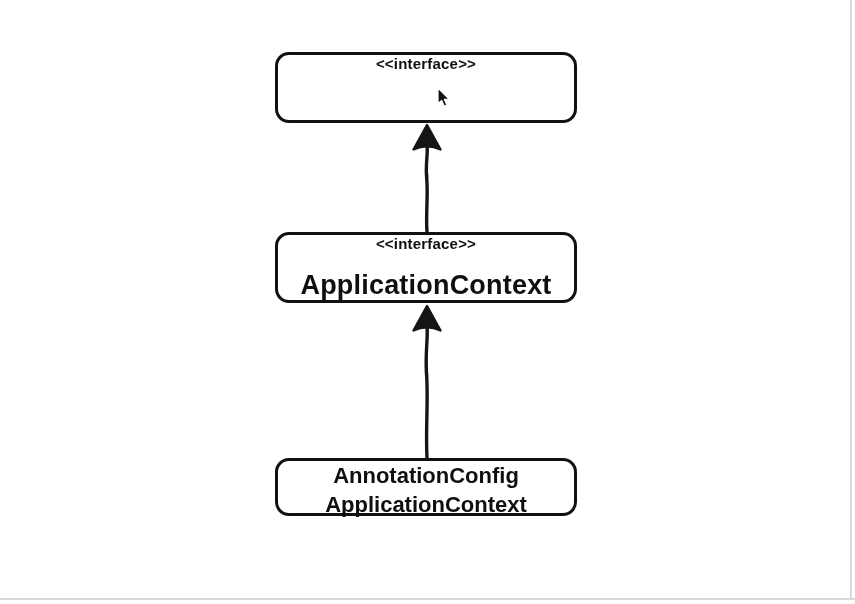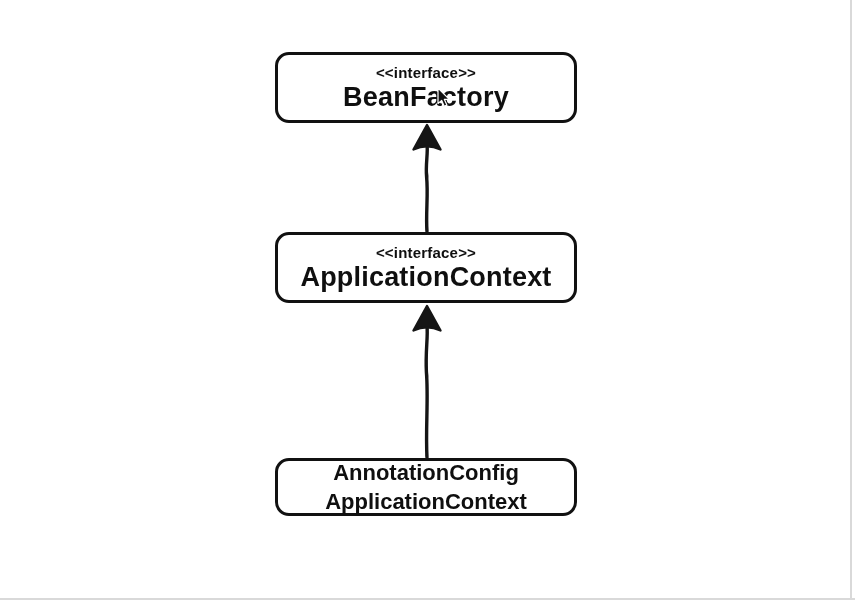--- a/index.html
+++ b/index.html
@@ -28,21 +28,21 @@
     position: absolute;
     left: 275px;
     width: 302px;
     box-sizing: border-box;
     background: var(--node-fill, #ffffff);
     border: 3px solid var(--node-border, #111111);
     border-radius: 14px;
     display: flex;
     flex-direction: column;
     align-items: center;
-    justify-content: center;
+    justify-content: space-between;
     color: var(--text, #0f0f0f);
   }
   .node-beanfactory { top: 52px; height: 71px; }
   .node-applicationcontext { top: 232px; height: 71px; }
   .node-annotationconfig { top: 458px; height: 58px; }
   .stereotype {
     font-size: 15px;
     font-weight: 700;
     line-height: 18px;
     letter-spacing: 0.2px;
@@ -116,21 +116,20 @@
     </g>
     <g>
       <path class="arrow-stem" d="M427,457.5 C425.4,428 428.6,400 426.4,372 C425.2,352 428.2,337 427,325"></path>
       <path class="arrow-stem-rough" d="M426.2,456 C427.8,430 425.2,402 427.6,376 C426,355 427.4,339 426.2,326"></path>
       <path class="arrow-head" d="M427,306 L440.5,330.5 C431.5,326.3 422.5,326.3 413.5,330.5 Z"></path>
     </g>
   </svg>
 
   <div class="node node-beanfactory">
     <div class="stereotype">&lt;&lt;interface&gt;&gt;</div>
-    <div class="node-name">BeanFactory</div>
   </div>
 
   <div class="node node-applicationcontext">
     <div class="stereotype">&lt;&lt;interface&gt;&gt;</div>
     <div class="node-name">ApplicationContext</div>
   </div>
 
   <div class="node node-annotationconfig">
     <div class="node-name-small">AnnotationConfig</div>
     <div class="node-name-small">ApplicationContext</div>

